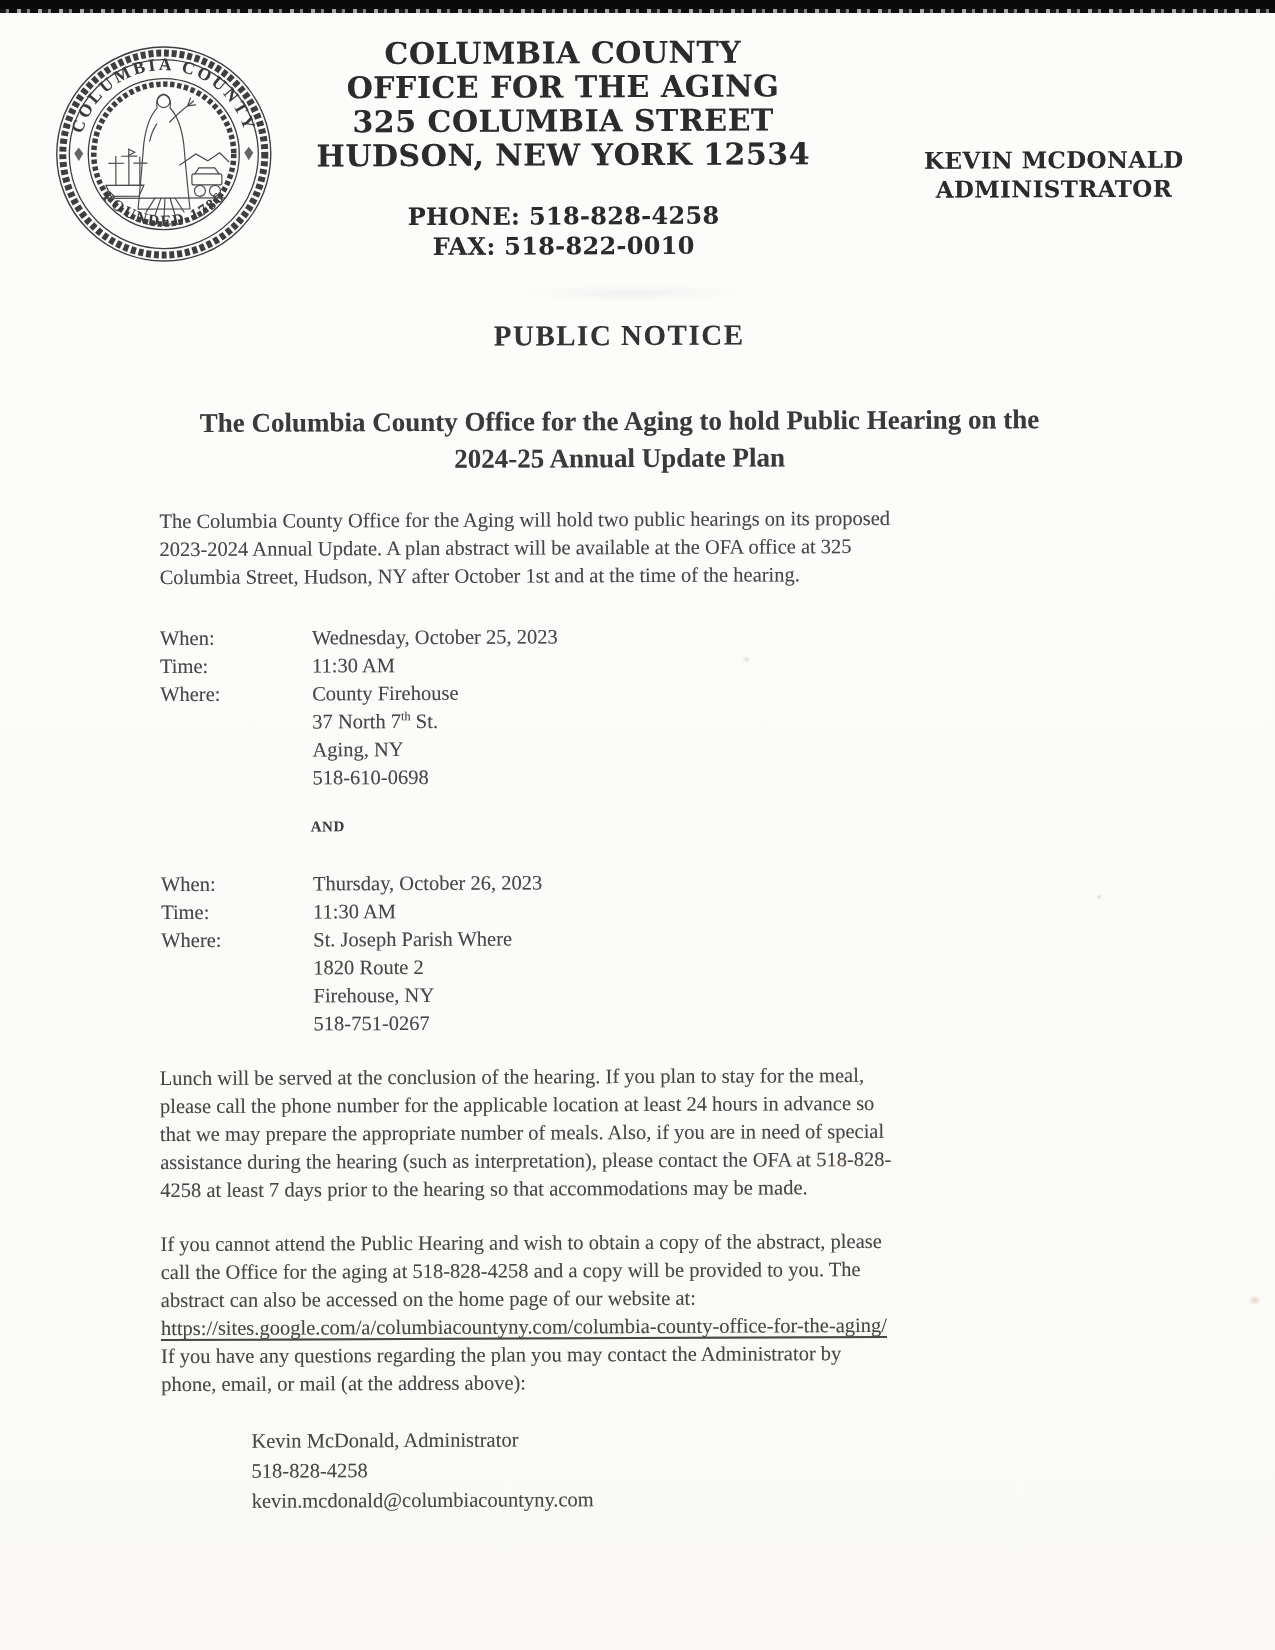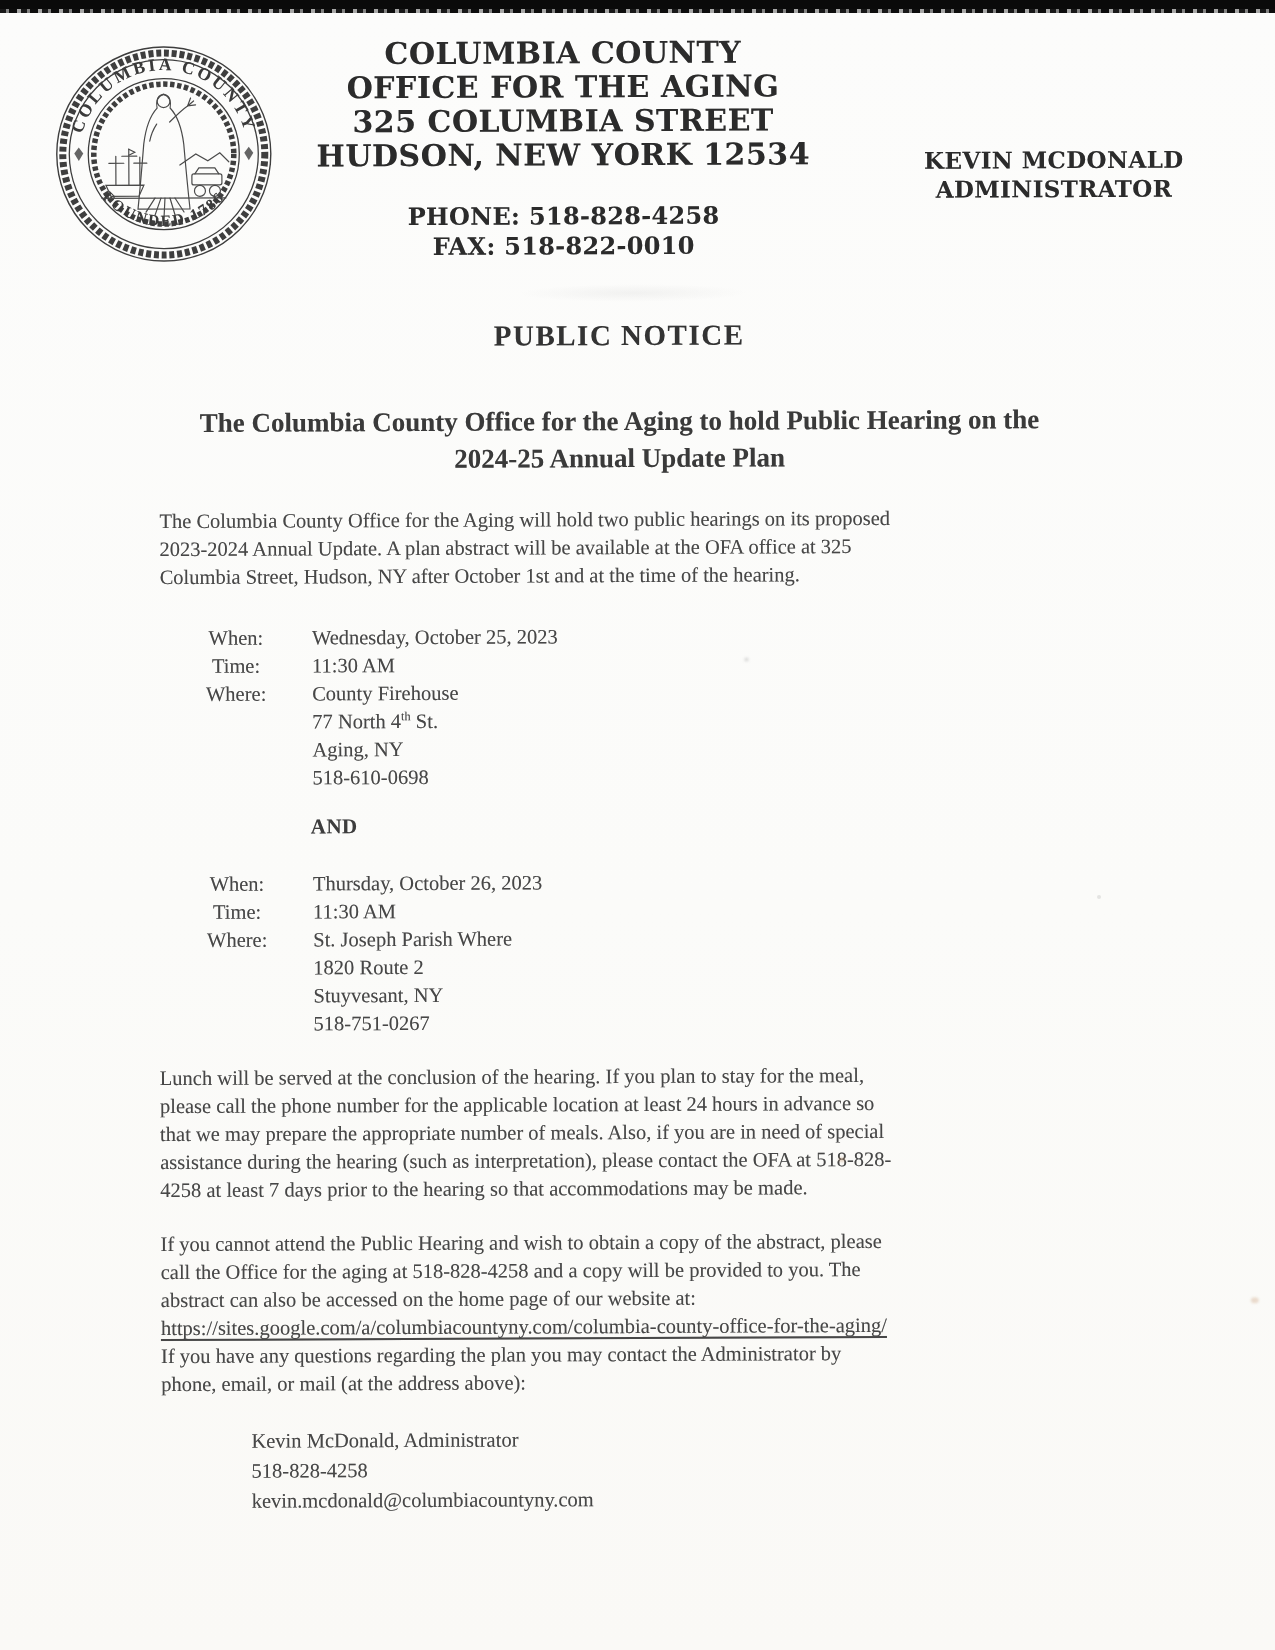--- a/index.html
+++ b/index.html
@@ -45,22 +45,22 @@
   .doc-title{
     position:absolute;top:403px;width:100%;text-align:center;
     font-weight:bold;font-size:27px;line-height:37px;color:#3a3a3a;
   }
   .pre-line{white-space:pre-line;}
   .intro{position:absolute;top:505px;left:2px;width:880px;}
   .hearing{position:absolute;left:2px;}
   .hearing.h1{top:622px;}
   .hearing.h2{top:868px;}
   .row{display:flex;}
-  .lbl{width:152px;flex:none;text-align:center;}
-  .and-sep{position:absolute;top:811px;left:152px;font-weight:bold;font-size:21px;letter-spacing:0.5px;color:#3d3d3d;}
+  .lbl{width:152px;flex:none;}
+  .and-sep{position:absolute;top:811px;left:152px;font-weight:bold;font-size:15px;letter-spacing:0.5px;color:#3d3d3d;}
   .lunch{position:absolute;top:1062px;left:0;width:890px;}
   .attend{position:absolute;top:1228px;left:0;width:895px;}
   .site-link{text-decoration:underline;text-underline-offset:4px;color:#474747;cursor:pointer;}
   .contact{position:absolute;top:1424px;left:90px;line-height:30px;}
   sup{font-size:0.6em;line-height:0;vertical-align:super;}
 
   
   .speck{position:absolute;border-radius:50%;}
   .sp1{left:836px;top:1158px;width:7px;height:5px;background:rgba(186,138,96,0.32);filter:blur(1px);}
   .sp2{left:1248px;top:1300px;width:8px;height:6px;background:rgba(196,146,104,0.30);filter:blur(1px);}
@@ -154,21 +154,21 @@
         <div class="row">
           <div class="lbl">Time:</div>
           <div>11:30 AM</div>
         </div>
         <div class="row">
           <div class="lbl">Where:</div>
           <div>County Firehouse</div>
         </div>
         <div class="row">
           <div class="lbl"></div>
-          <div><span>77 North 4</span><sup>th</sup><span> St.</span></div>
+          <div><span>37 North 7</span><sup>th</sup><span> St.</span></div>
         </div>
         <div class="row">
           <div class="lbl"></div>
           <div>Aging, NY</div>
         </div>
         <div class="row">
           <div class="lbl"></div>
           <div>518-610-0698</div>
         </div>
       </div>
@@ -187,21 +187,21 @@
         <div class="row">
           <div class="lbl">Where:</div>
           <div>St. Joseph Parish Where</div>
         </div>
         <div class="row">
           <div class="lbl"></div>
           <div>1820 Route 2</div>
         </div>
         <div class="row">
           <div class="lbl"></div>
-          <div>Stuyvesant, NY</div>
+          <div>Firehouse, NY</div>
         </div>
         <div class="row">
           <div class="lbl"></div>
           <div>518-751-0267</div>
         </div>
       </div>
 
       <div class="lunch pre-line">Lunch will be served at the conclusion of the hearing.  If you plan to stay for the meal,
 please call the phone number for the applicable location at least 24 hours in advance so
 that we may prepare the appropriate number of meals.   Also, if you are in need of special

